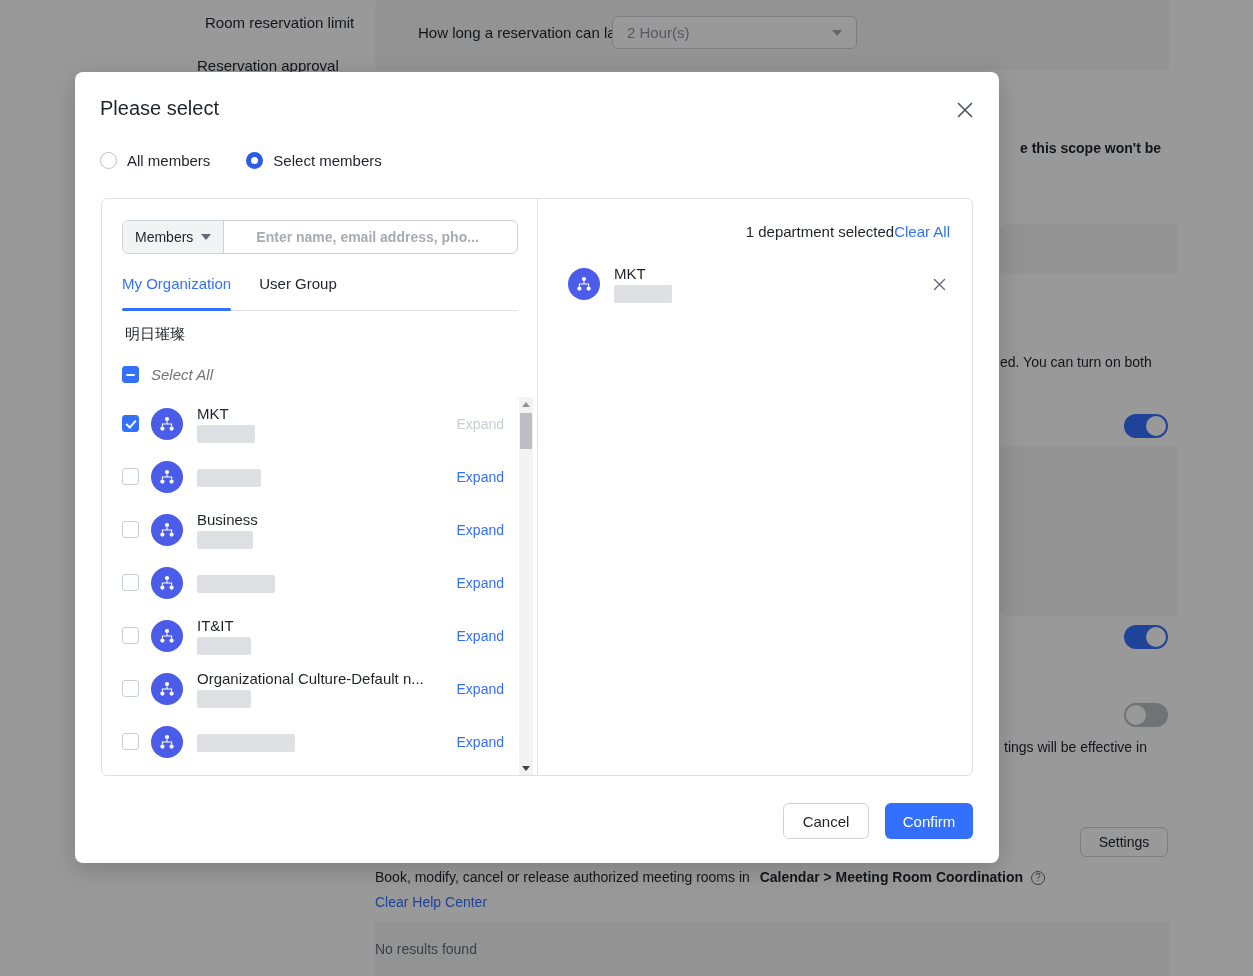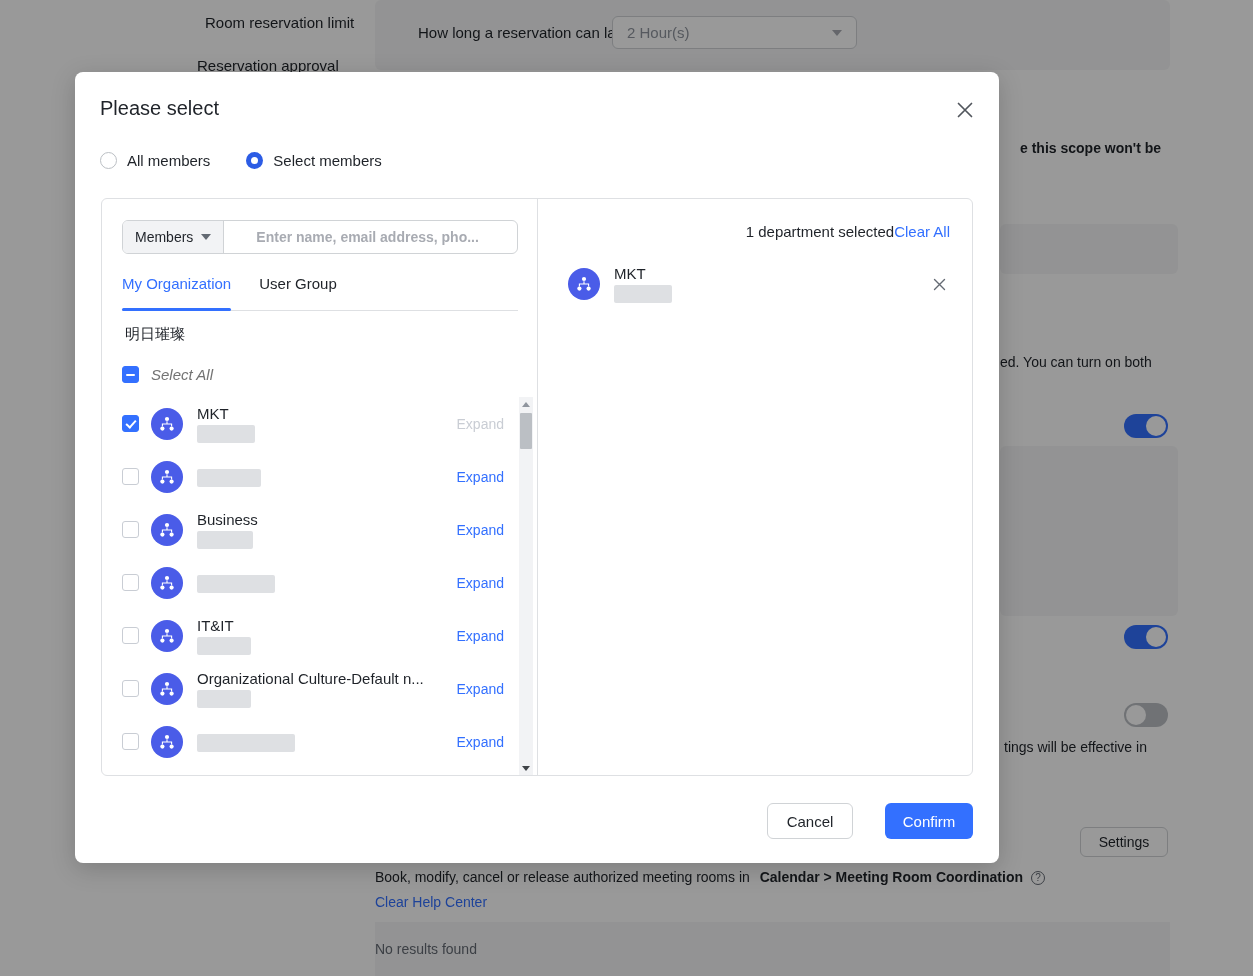--- a/index.html
+++ b/index.html
@@ -348,21 +348,21 @@
   }
   .sel-name { font-size: 15px; color: #1f2329; line-height: 18px; }
   .sel-remove {
     width: 22px; height: 22px; cursor: pointer;
     display: flex; align-items: center; justify-content: center;
   }
 
   
   .footer {
     position: absolute; right: 26px; bottom: 24px;
-    display: flex; align-items: center; gap: 32px;
+    display: flex; align-items: center; gap: 16px;
   }
   .btn {
     height: 36px; border-radius: 6px;
     font-size: 15px;
     display: flex; align-items: center; justify-content: center;
     cursor: pointer;
     font-family: "Liberation Sans", sans-serif;
   }
   .btn-cancel {
     width: 86px;

